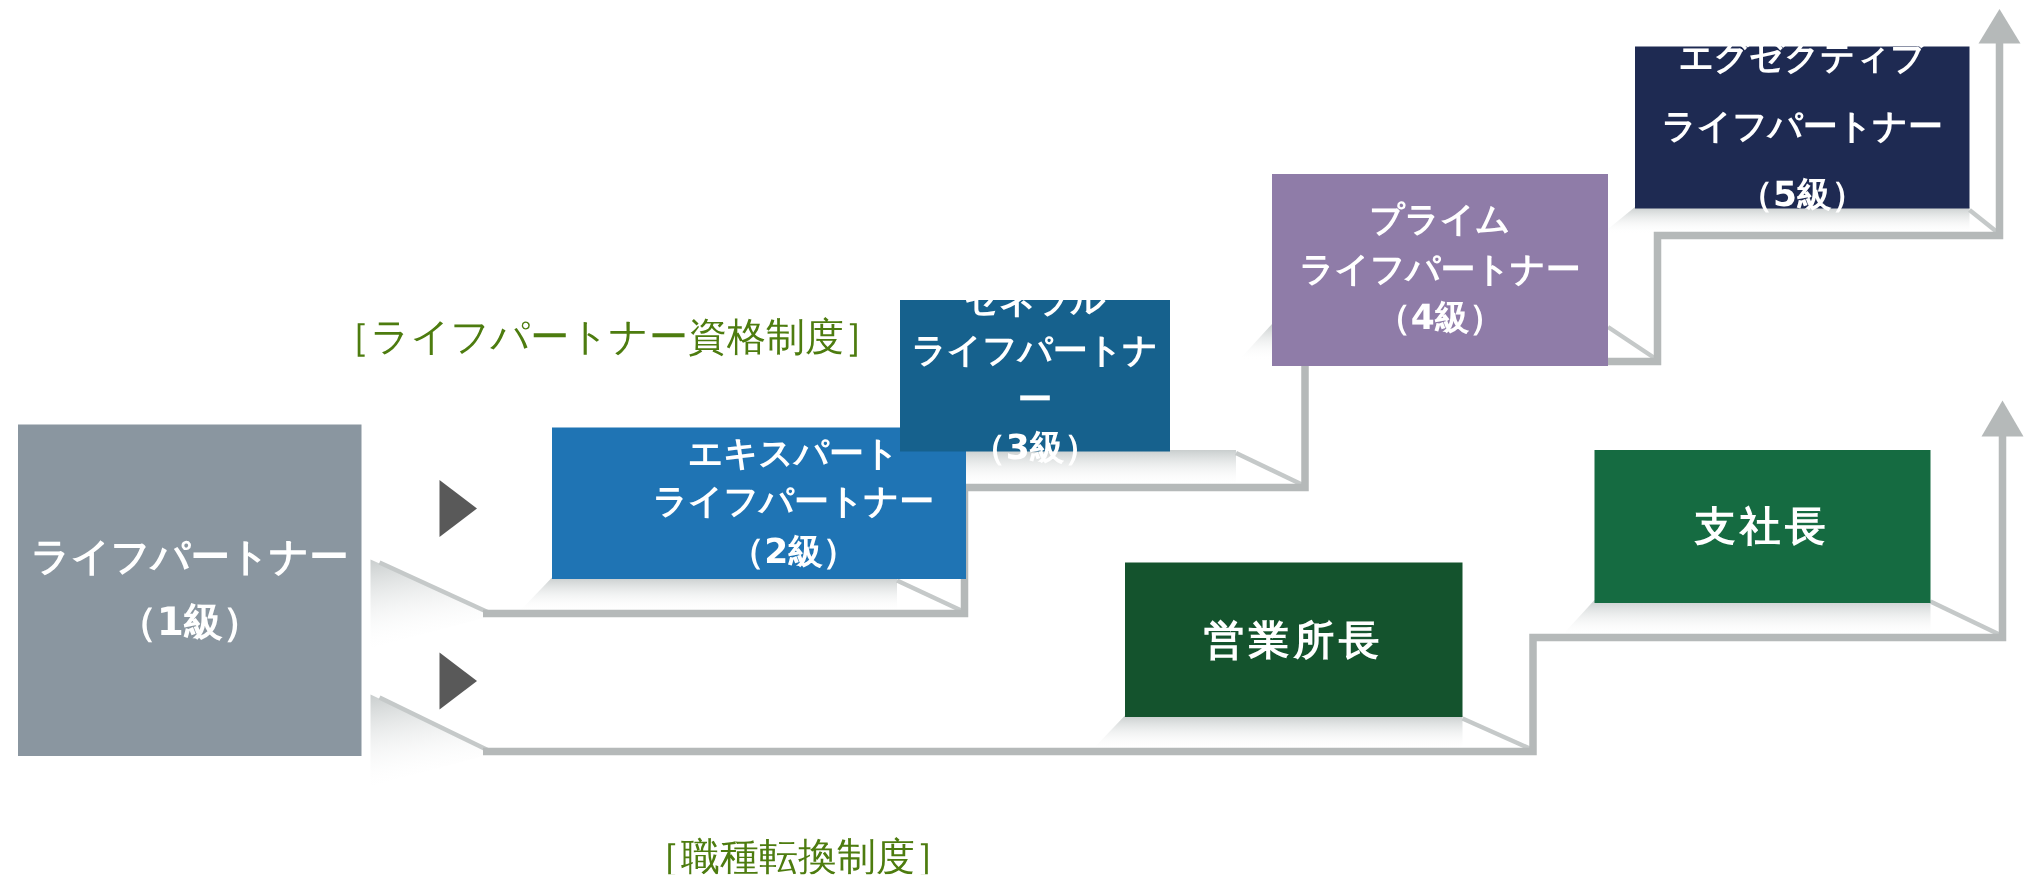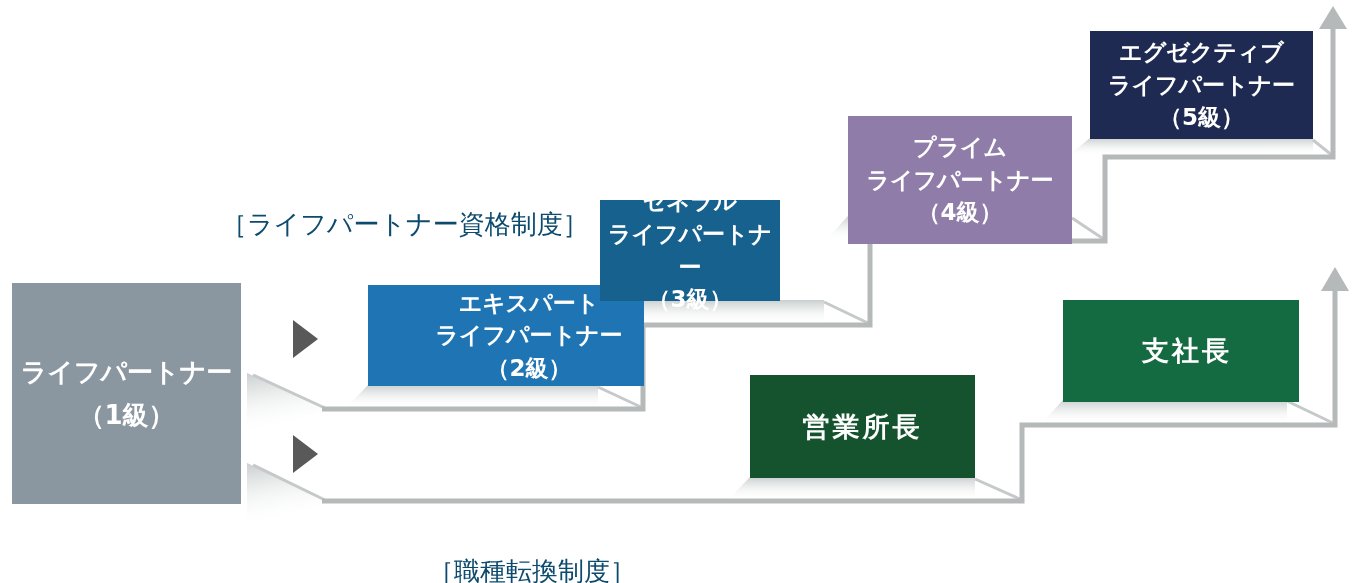--- a/index.html
+++ b/index.html
@@ -12,25 +12,25 @@
   .box {
     position:absolute; display:flex; flex-direction:column;
     align-items:center; justify-content:center;
     color:#ffffff; font-weight:bold; text-align:center;
   }
   .box span { display:block; }
   #box-lp1 { left:12px;  top:283px; width:229px; height:221px; font-size:26px; line-height:1.62; }
   #box-lp2 { left:368px; top:285px; width:230px; height:101px; font-size:23px; line-height:1.42;padding-left:46px; }
   #box-lp3 { left:600px; top:200px; width:180px; height:101px; font-size:23px; line-height:1.42; }
   #box-lp4 { left:848px; top:116px; width:224px; height:128px; font-size:23px; line-height:1.42; }
-  #box-lp5 { left:1090px; top:31px; width:223px; height:108px; font-size:23px; line-height:1.42; }
+  #box-lp5 { left:1090px; top:31px; width:223px; height:108px; font-size:23px; line-height:1.42;gap:13px; }
   #box-mgr1 { left:750px;  top:375px; width:225px; height:103px; font-size:27px; letter-spacing:3px; }
-  #box-mgr2 { left:1063px; top:300px; width:224px; height:102px; font-size:27px; letter-spacing:3px;padding-left:12px; }
+  #box-mgr2 { left:1063px; top:300px; width:224px; height:102px; font-size:27px; letter-spacing:3px; }
   .syslabel {
-    position:absolute; color:#0c4a6e; font-size:26px; font-weight:500;
+    position:absolute; color:#4d7c0f; font-size:26px; font-weight:500;
     white-space:nowrap; letter-spacing:0px;
   }
   #label-qualification { left:221px; top:207px; }
   #label-jobconversion { left:428px; top:554px; }
 </style>
 </head>
 <body>
 
 <div class="stage">
 

